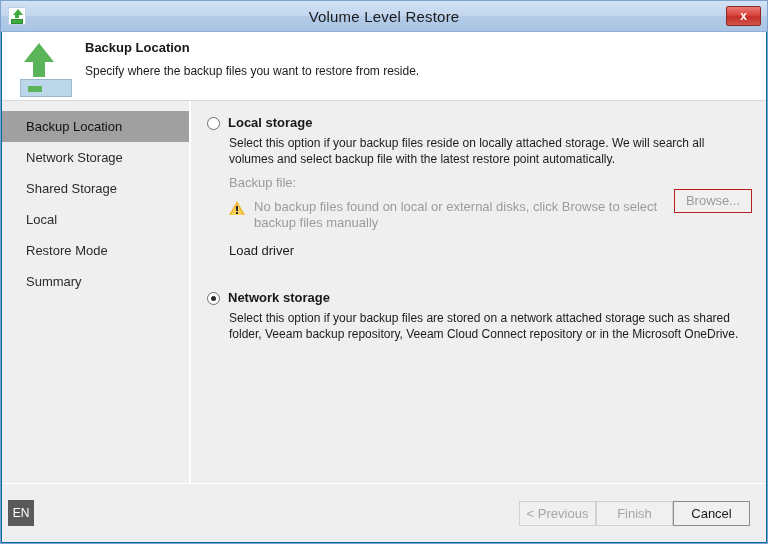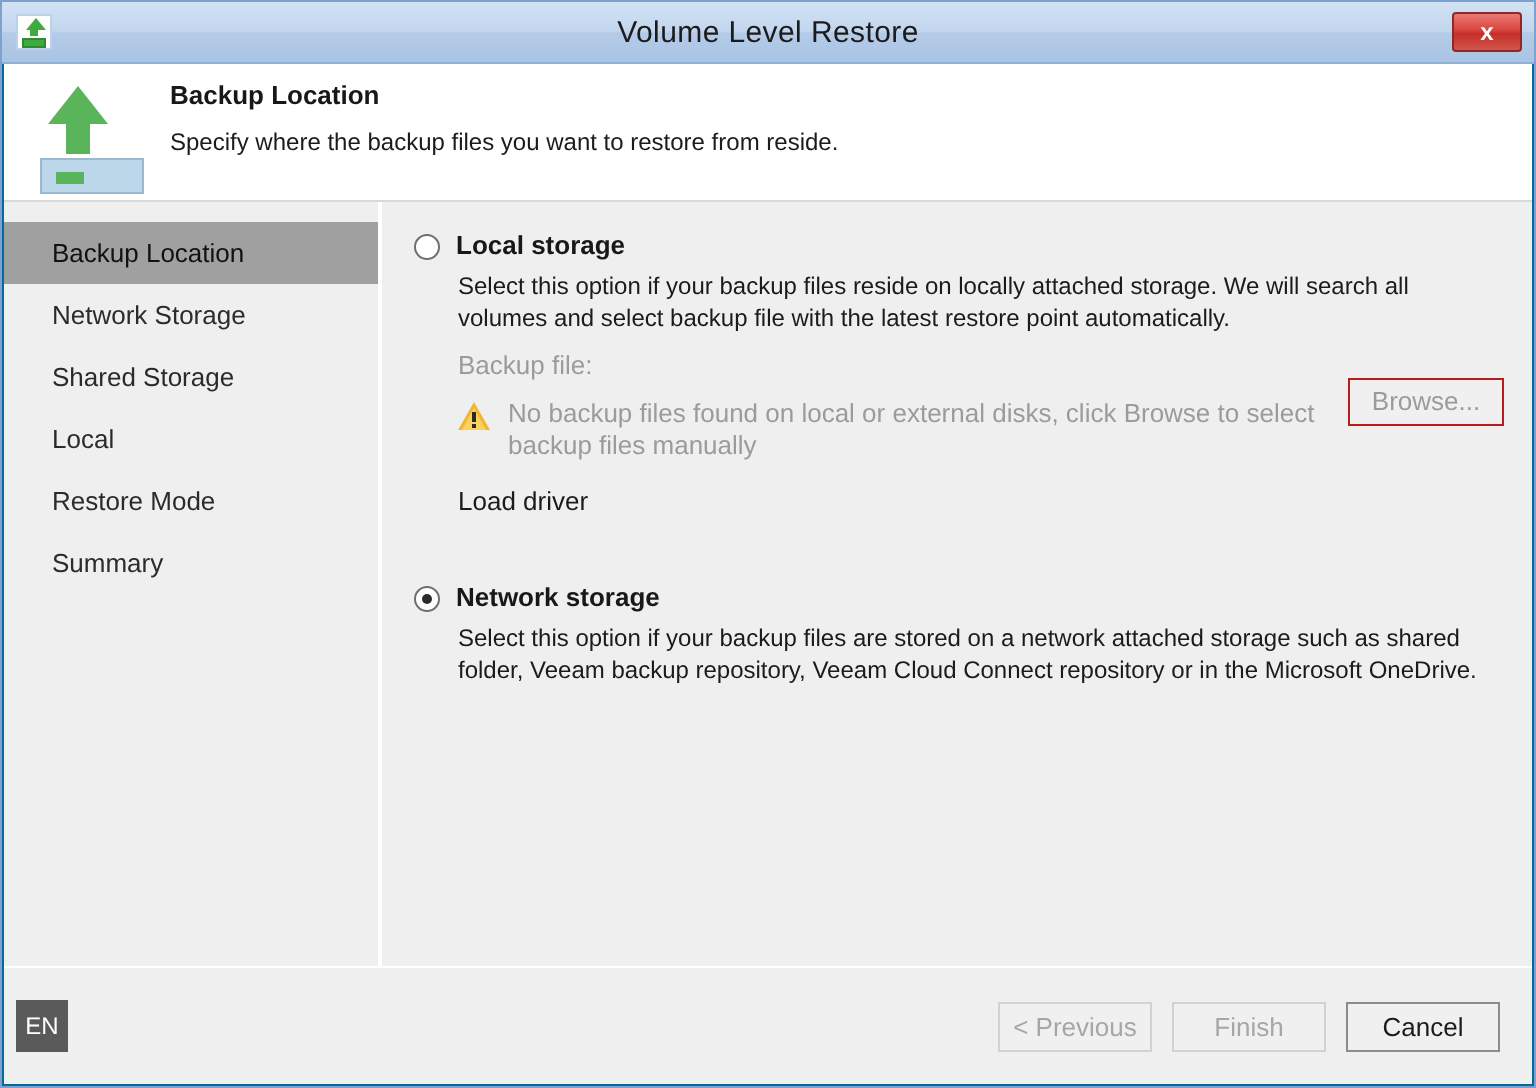--- a/index.html
+++ b/index.html
@@ -331,21 +331,20 @@
     font-size: 12px;
     line-height: 26px;
     text-align: center;
     margin-left: 6px;
     cursor: pointer;
   }
   #footer-buttons {
     position: absolute;
     right: 16px;
     display: flex;
-    gap: 10px;
   }
   .btn {
     width: 77px;
     height: 25px;
     box-sizing: border-box;
     font-size: 13px;
     font-family: "Liberation Sans", sans-serif;
     text-align: center;
     line-height: 23px;
     background: #f0f0f0;

